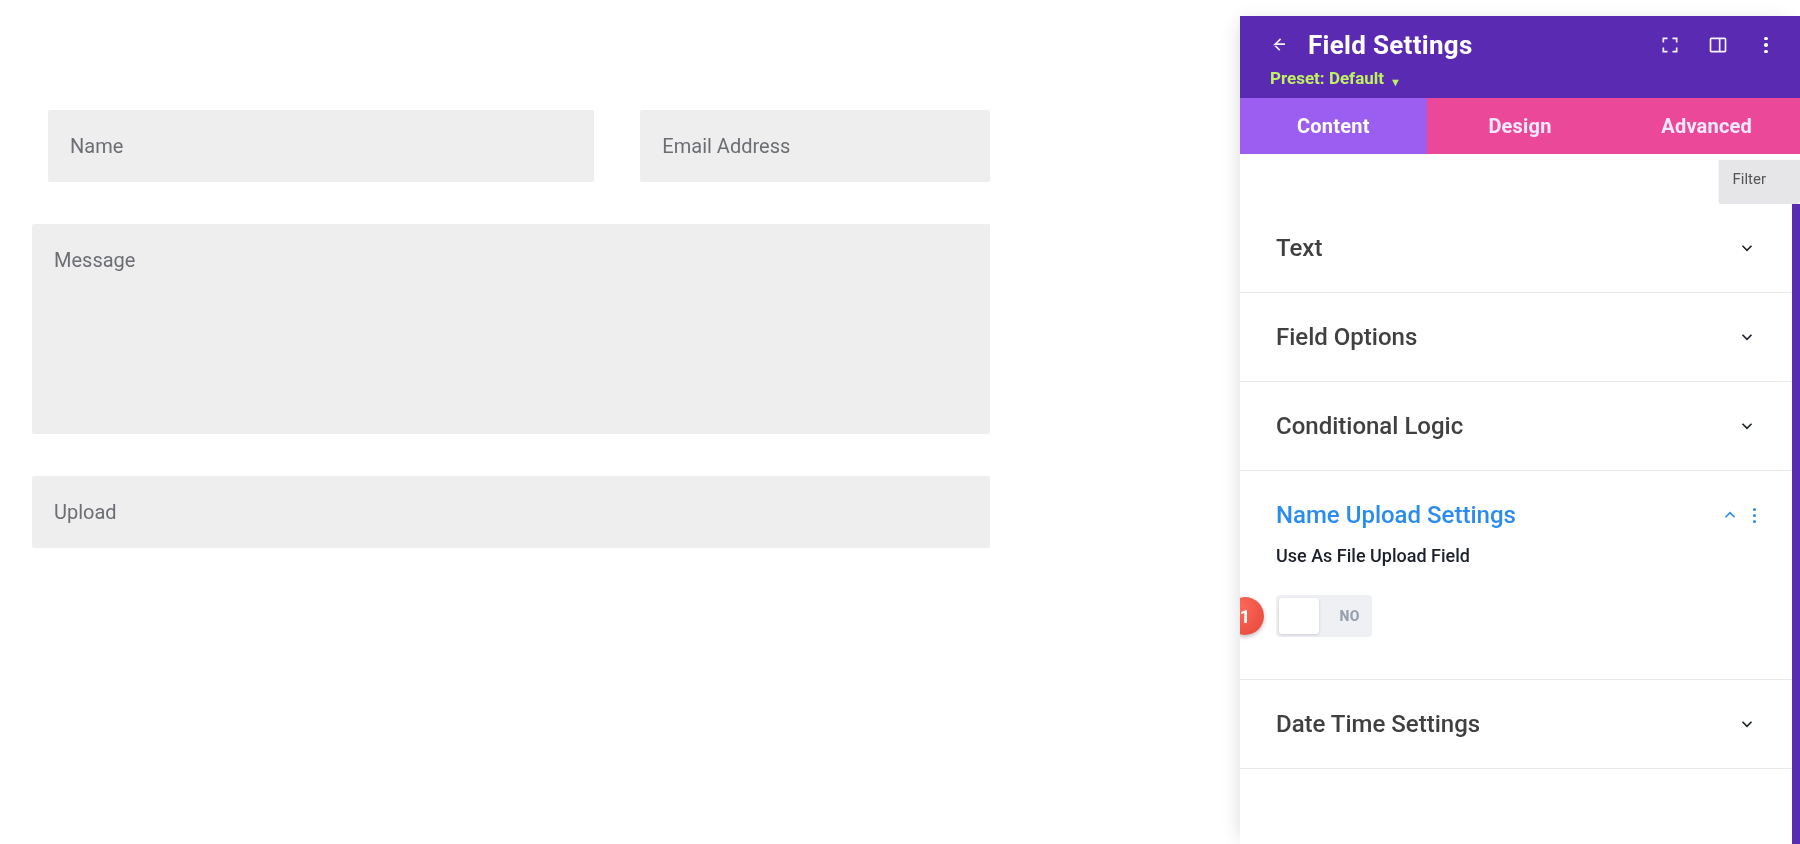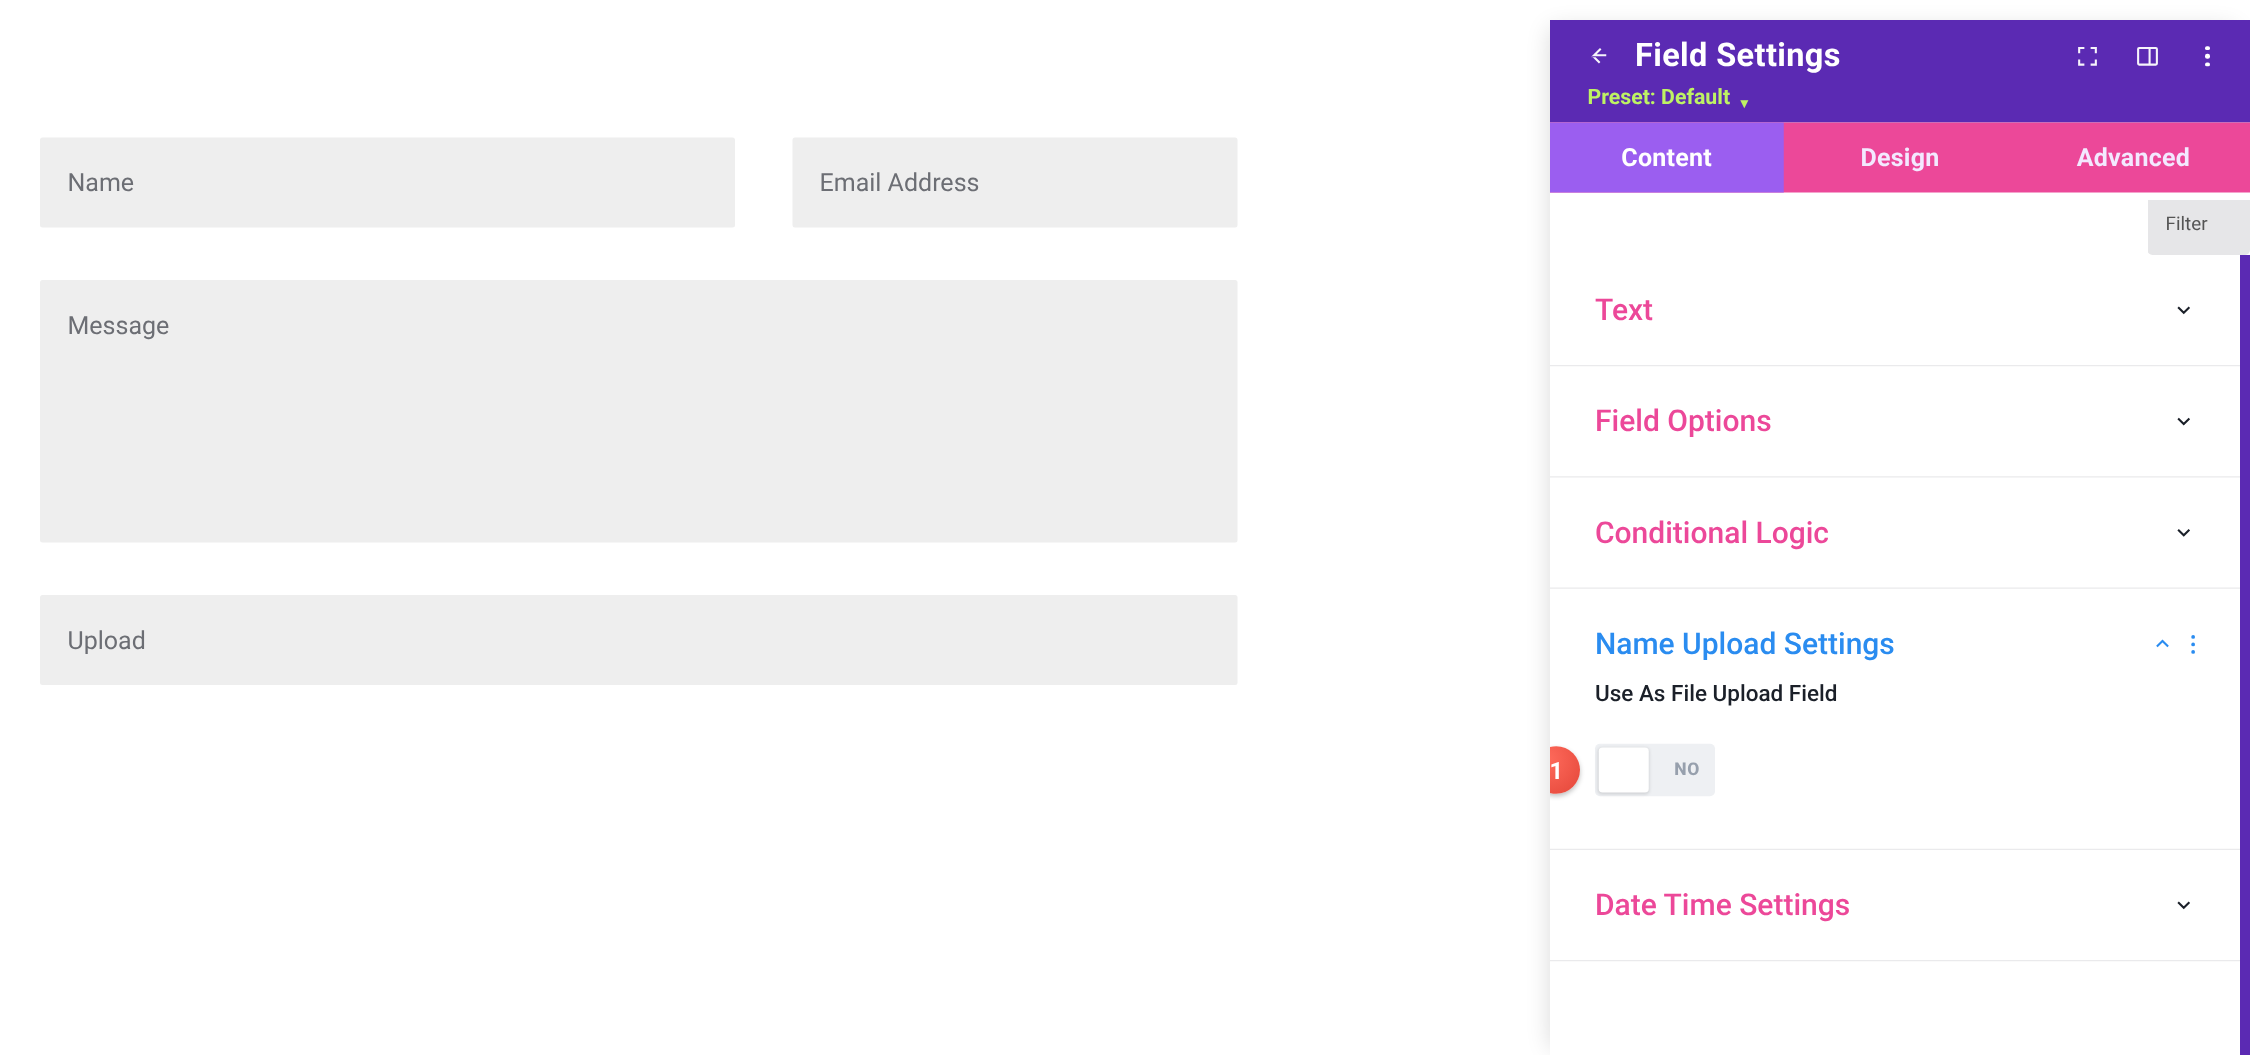--- a/index.html
+++ b/index.html
@@ -2,21 +2,21 @@
 <html><head>
 <meta charset="utf-8">
 <style>
   * { box-sizing: border-box; margin: 0; padding: 0; }
   html, body { height: 100%; width: 100%; font-family: -apple-system, BlinkMacSystemFont, "Segoe UI", Roboto, "Helvetica Neue", Arial, sans-serif; background: #fff; overflow: hidden; }
 
   .canvas { position: absolute; inset: 0; }
 
   
   .form-area { position: absolute; left: 32px; top: 110px; right: 0; padding-right: 810px; }
-  .row { display: flex; gap: 46px; }
+  .row { display: flex; gap: 46px; margin-left: 16px; }
   .field {
     background: #eeeeee;
     color: #6c6e74;
     font-size: 20px;
     padding: 24px 22px;
     border-radius: 2px;
   }
   .field.name  { flex: 0 0 58%; min-width: 0; }
   .field.email { flex: 1 1 auto; min-width: 0; }
   .field.full  { width: 100%; }
@@ -70,21 +70,21 @@
 
   .accordion { overflow-y: auto; flex: 1; border-right: 8px solid #5b2ab3; }
   .section {
     border-bottom: 1px solid #eaeaec;
     padding: 30px 36px 30px 36px;
     display: flex;
     align-items: center;
     justify-content: space-between;
     gap: 12px;
   }
-  .section .label { font-size: 24px; color: #ec4899; font-weight: 500; }
+  .section .label { font-size: 24px; color: #404040; font-weight: 500; }
   .section .chev { width: 18px; height: 18px; stroke: #1b2029; stroke-width: 2.2; fill: none; }
   .section.active .label { color: #2a8cf0; font-weight: 500; }
   .section.active .chev { stroke: #2a8cf0; }
   .section .right-cluster { display: flex; align-items: center; gap: 14px; }
   .vdots { display: flex; flex-direction: column; gap: 3px; }
   .vdots span { width: 3px; height: 3px; background: #2a8cf0; border-radius: 50%; }
 
   .section-body {
     padding: 0 36px 42px 36px;
   }

